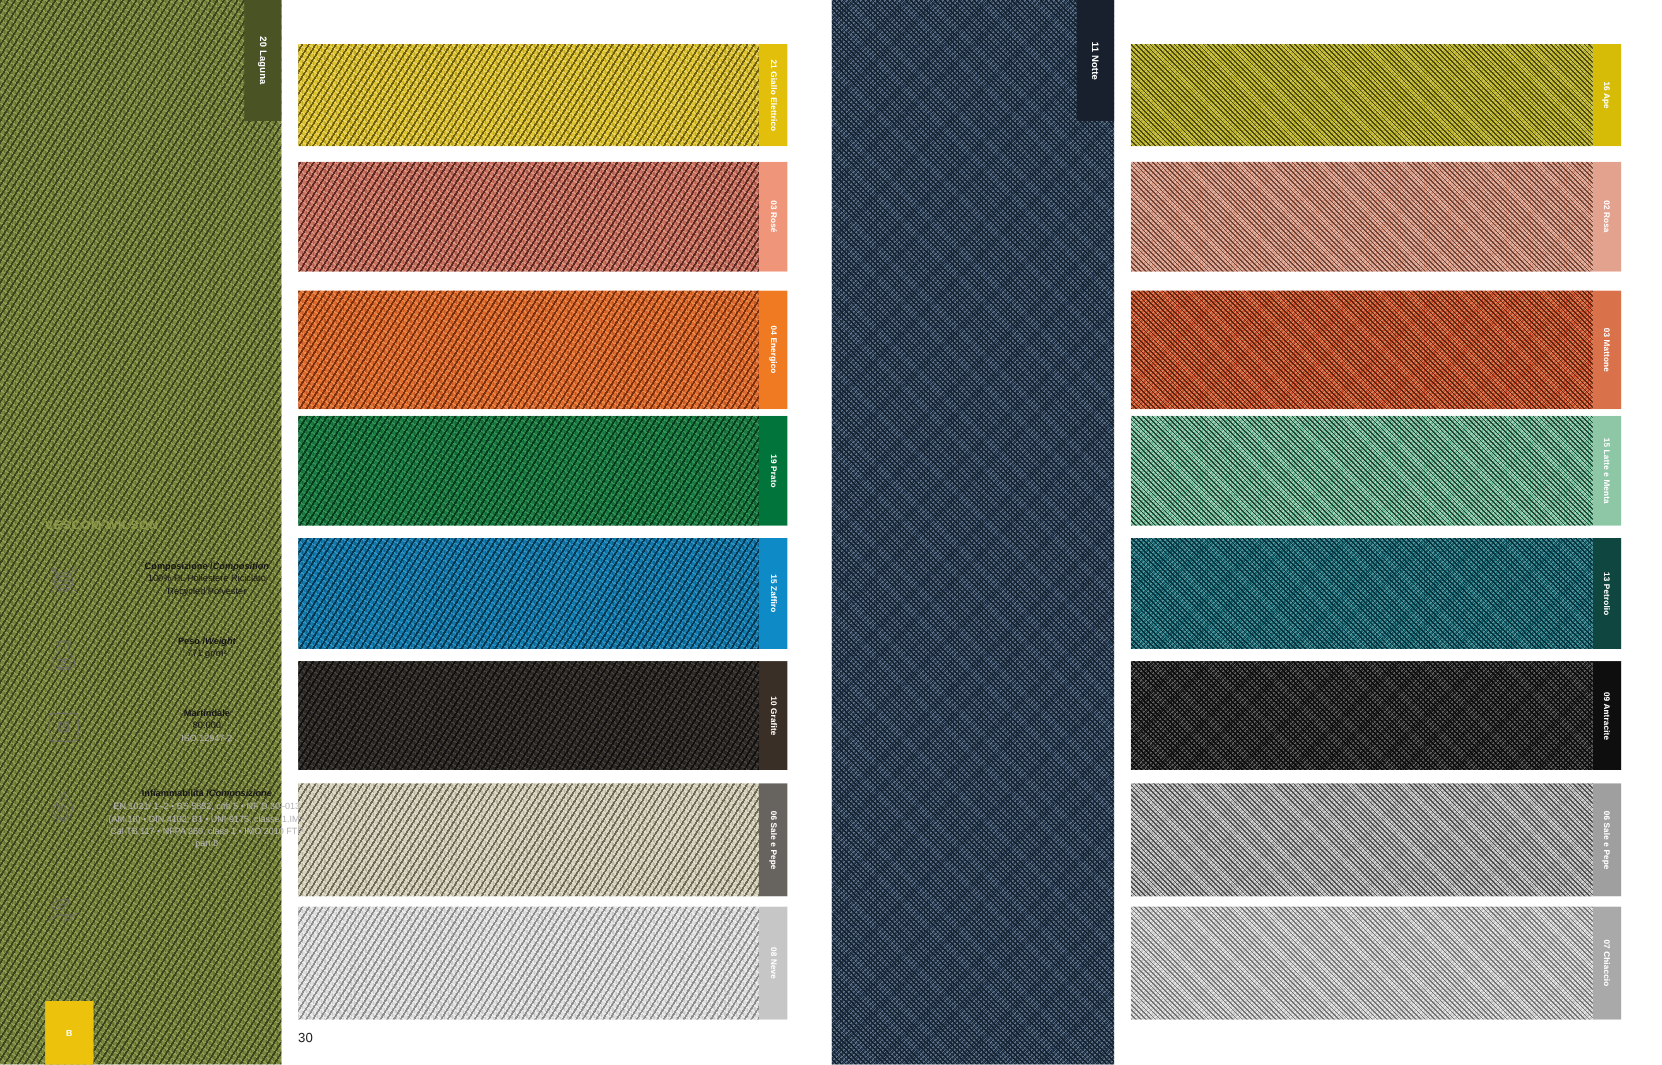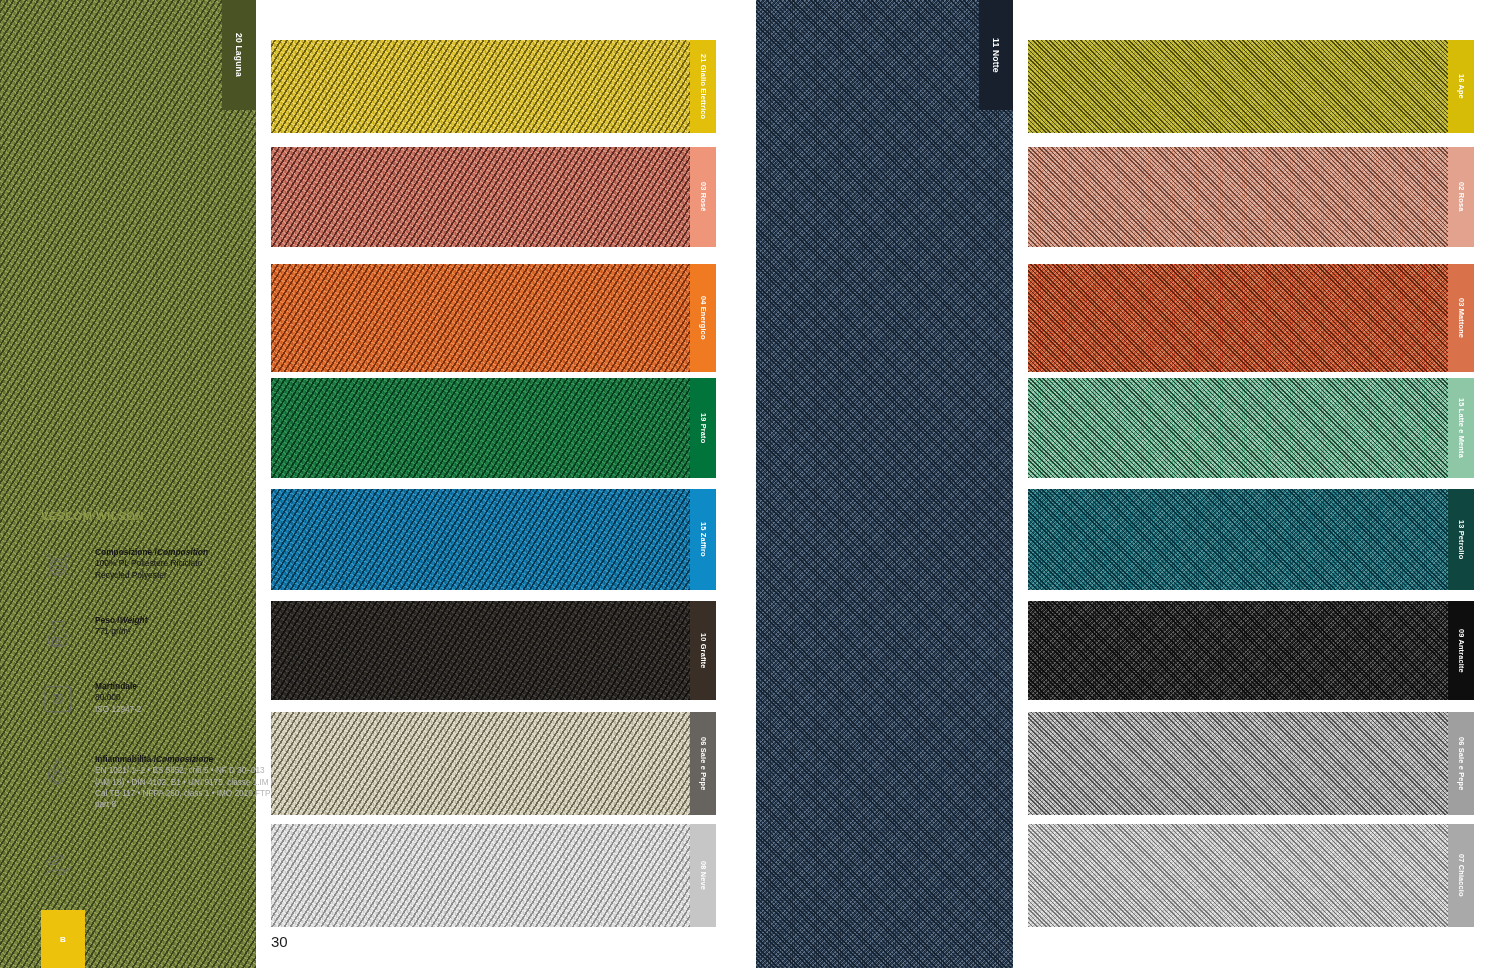--- a/index.html
+++ b/index.html
@@ -53,36 +53,36 @@
   }
   .swatch-tab span {
     writing-mode:vertical-rl;
     color:#ffffff;
     font-size:7.4px; font-weight:700;
     letter-spacing:.15px; white-space:nowrap;
   }
 
   
   .spec {
-    position:absolute; top:510px; width:240px;
+    position:absolute; top:472px; width:240px;
   }
   .page-left  .spec { left:41px; }
 
   .brand {
     font-size:11px; font-weight:700;
     letter-spacing:.65px;
     margin-bottom:24px;
   }
   .spec-row { display:flex; margin-bottom:13px; }
   .spec-ico {
     flex:0 0 54px; width:54px;
     display:flex; justify-content:flex-start; padding-top:2px;
   }
   .spec-ico svg { display:block; }
-  .spec-txt { flex:1 1 auto; padding-top:1px; }
+  .spec-txt { flex:1 1 auto; padding-top:1px;text-align:center; }
 
   .lbl { font-size:8.4px; line-height:1.34; color:#161616; font-weight:700; }
   .lbl i { font-style:italic; }
   .val { font-size:8.4px; line-height:1.36; color:#161616; font-weight:400; }
   .val-i { font-size:8.4px; line-height:1.36; color:#161616; }
   .muted { font-size:8.2px; line-height:1.38; color:#b4b4b4; font-weight:400; }
 
   .gap-a { height:19px; }
   .gap-b { height:17px; }
   .gap-c { height:24px; }
@@ -93,21 +93,21 @@
     position:absolute; bottom:0;
     width:44px; height:58px;
     background:#ecc20d;
     display:flex; align-items:center; justify-content:center;
   }
   .page-left  .badge { left:41px; }
   .badge span { color:#fff; font-size:8px; font-weight:700; }
 
   .pageno {
     position:absolute; bottom:18px;
-    font-size:15px; color:#1a1a1a; font-weight:400;
+    font-size:12px; color:#1a1a1a; font-weight:400;
   }
   .page-left  .pageno { left:271px; }
 </style>
 </head>
 <body>
 
 <div class="spread">
 
   <div class="page page-left">
 

